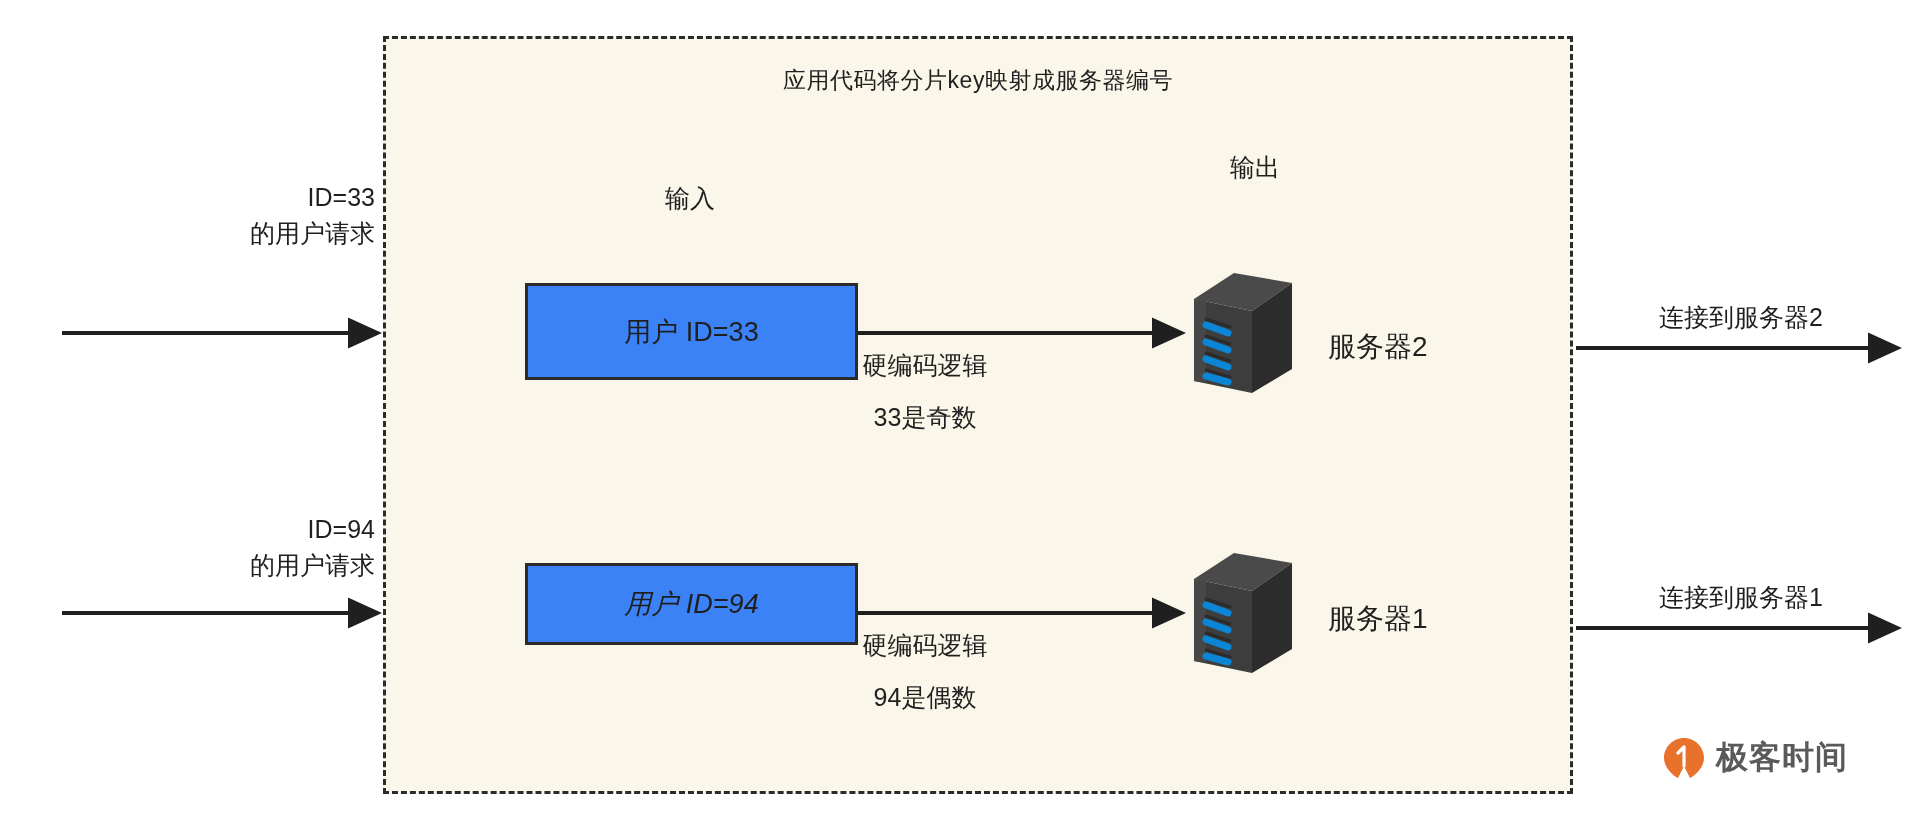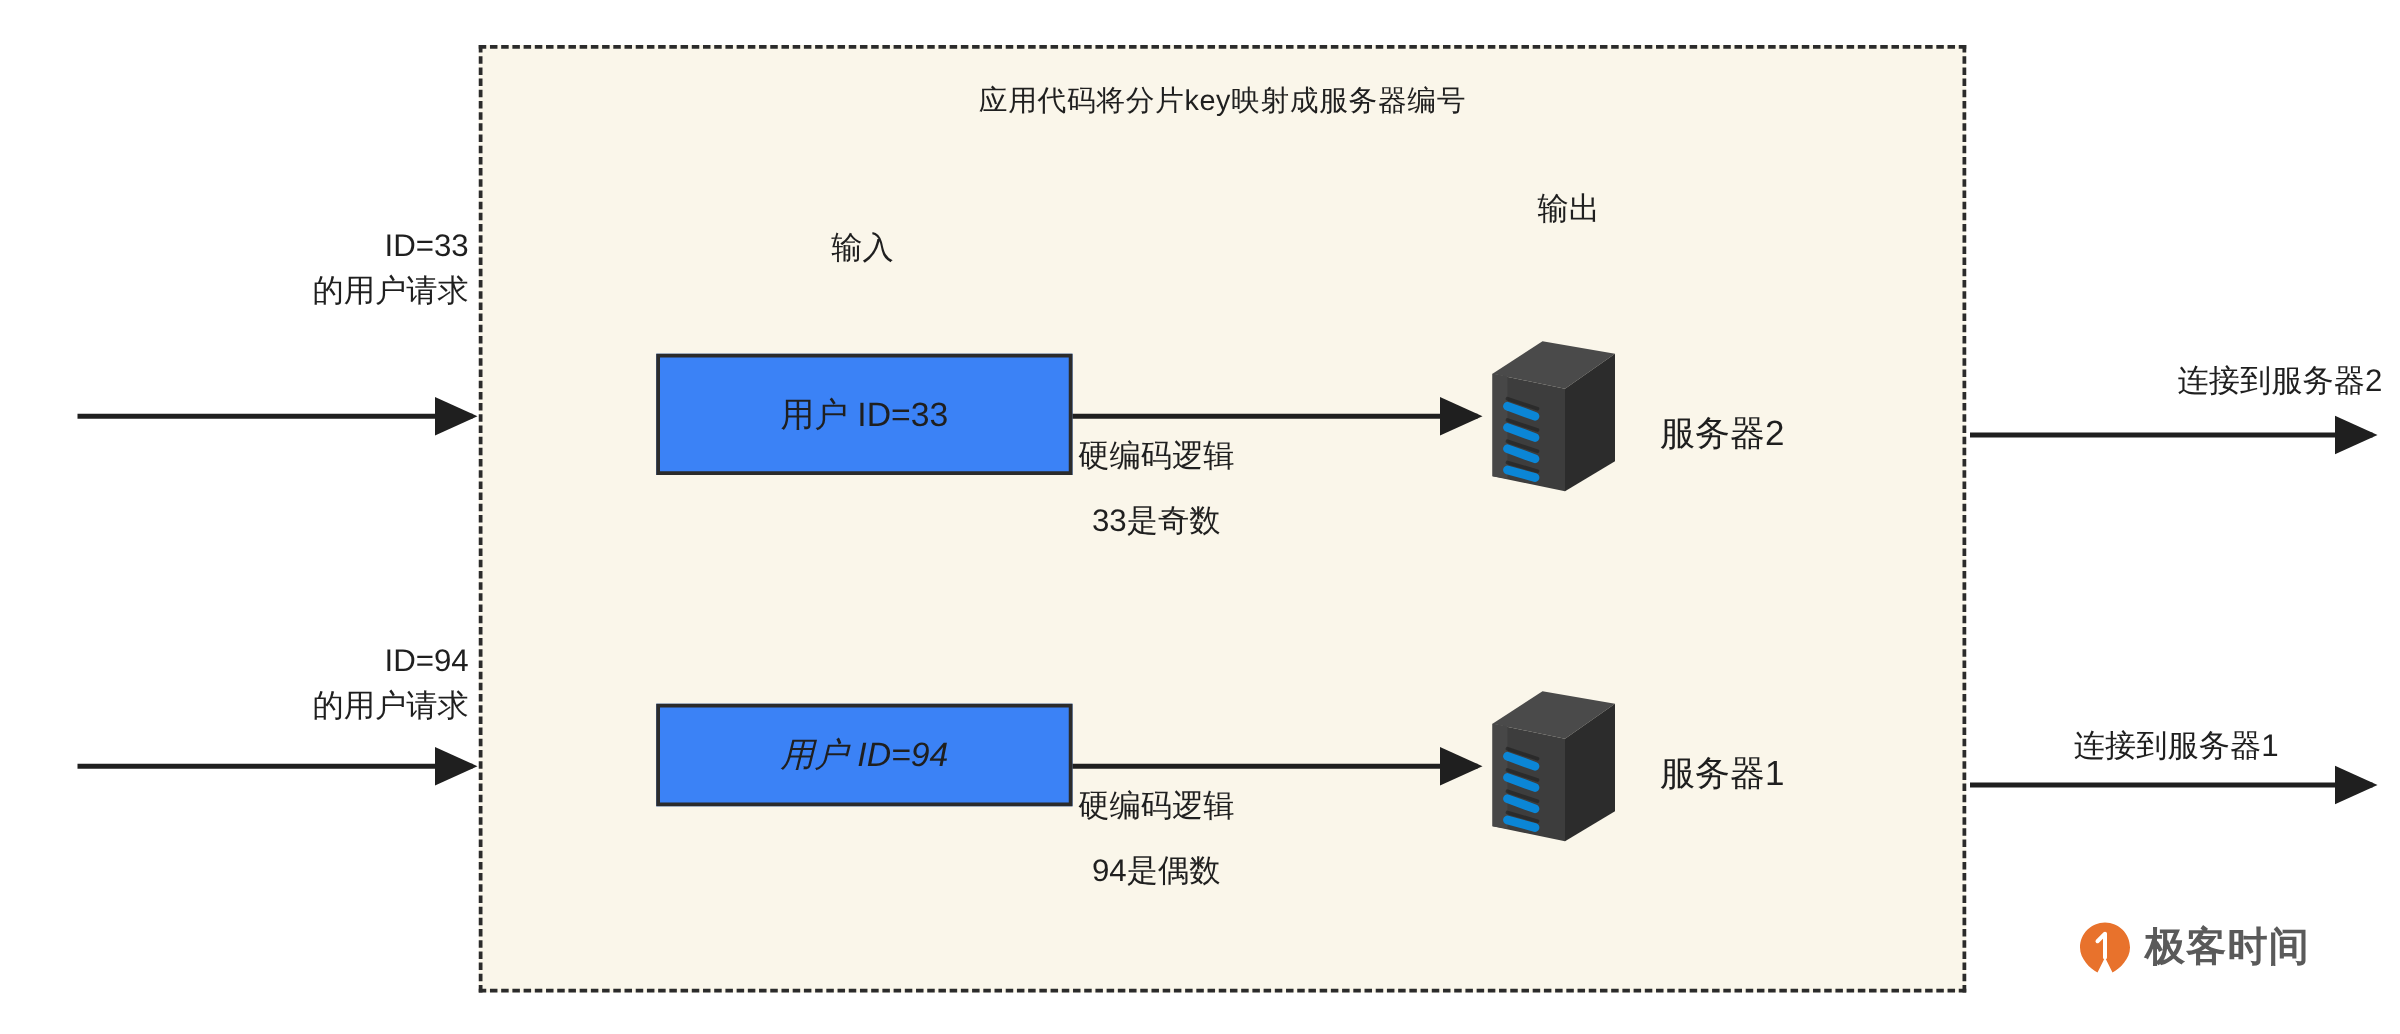--- a/index.html
+++ b/index.html
@@ -156,21 +156,21 @@
         <line x1="20" y1="50" x2="44" y2="58"></line>
         <line x1="20" y1="67" x2="44" y2="75"></line>
         <line x1="20" y1="84" x2="44" y2="92"></line>
         <line x1="20" y1="101" x2="44" y2="108"></line>
       </g>
     </svg>
   </div>
 
   <div class="txt server-label" style="left:1328px; top:327px; width:220px;">服务器2</div>
 
-  <div class="txt edge-label" style="left:1576px; top:288px; width:330px;text-align:right;">连接到服务器2</div>
+  <div class="txt edge-label" style="left:1576px; top:300px; width:330px;">连接到服务器2</div>
 
   <div class="txt side-label" style="left:65px; top:512px; width:310px;">ID=94</div>
   <div class="txt side-label" style="left:65px; top:548px; width:310px;">的用户请求</div>
 
   <div class="green-box" style="left:525px; top:563px; width:333px; height:82px;font-style:italic;">
     <span>用户 ID=94</span>
   </div>
 
   <div class="txt edge-label" style="left:790px; top:628px; width:270px;">硬编码逻辑</div>
   <div class="txt edge-label" style="left:790px; top:680px; width:270px;">94是偶数</div>

